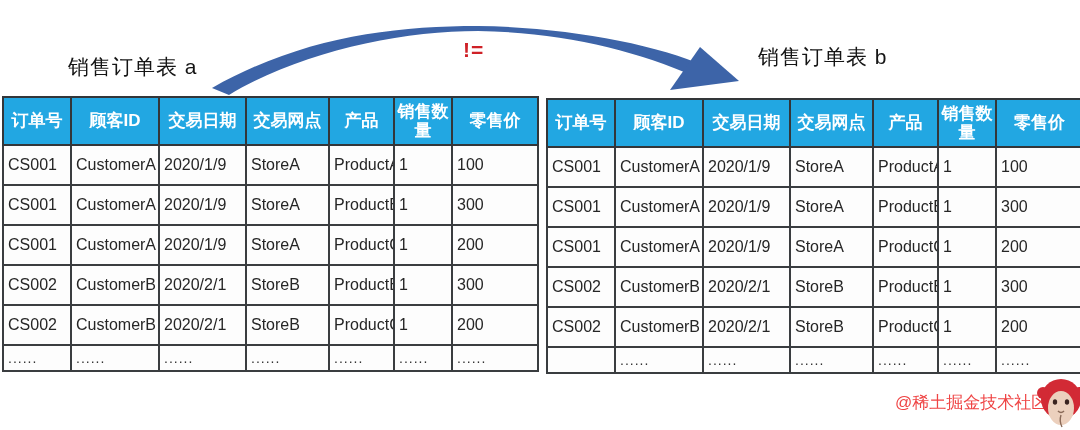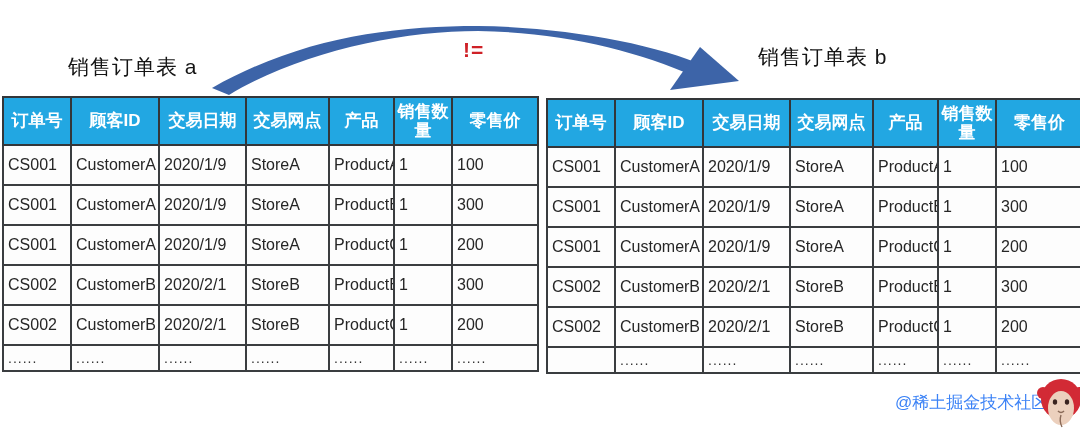--- a/index.html
+++ b/index.html
@@ -28,21 +28,21 @@
     line-height:1.12;padding:0;height:46px;
   }
   .tbl td{
     border:2px solid #3a3d40;font-size:16px;color:#262626;
     padding:0 0 0 4px;white-space:nowrap;overflow:hidden;height:38px;
     background:#fdfdfd;
   }
   .tbl tr.dots td{height:24px;font-size:14px;letter-spacing:1px;color:#333;}
   .watermark{
     position:absolute;left:895px;top:391px;width:185px;
-    font-size:17px;color:#3b82f6;white-space:nowrap;
+    font-size:17px;color:#ef4444;white-space:nowrap;
   }
   .mascot{position:absolute;left:1037px;top:377px;}
 </style>
 </head>
 <body>
 
 <svg class="arrow-svg" width="1080" height="430" viewBox="0 0 1080 430">
   <path d="M 212 88 C 300 38, 390 26, 478 26 C 565 27, 655 44, 705 66
            L 694 76 C 635 50, 560 32, 478 31 C 400 31, 300 52, 229 95 Z" fill="#3d64a8"></path>
   <polygon points="700,47 739,81 670,90" fill="#3d64a8"></polygon>

